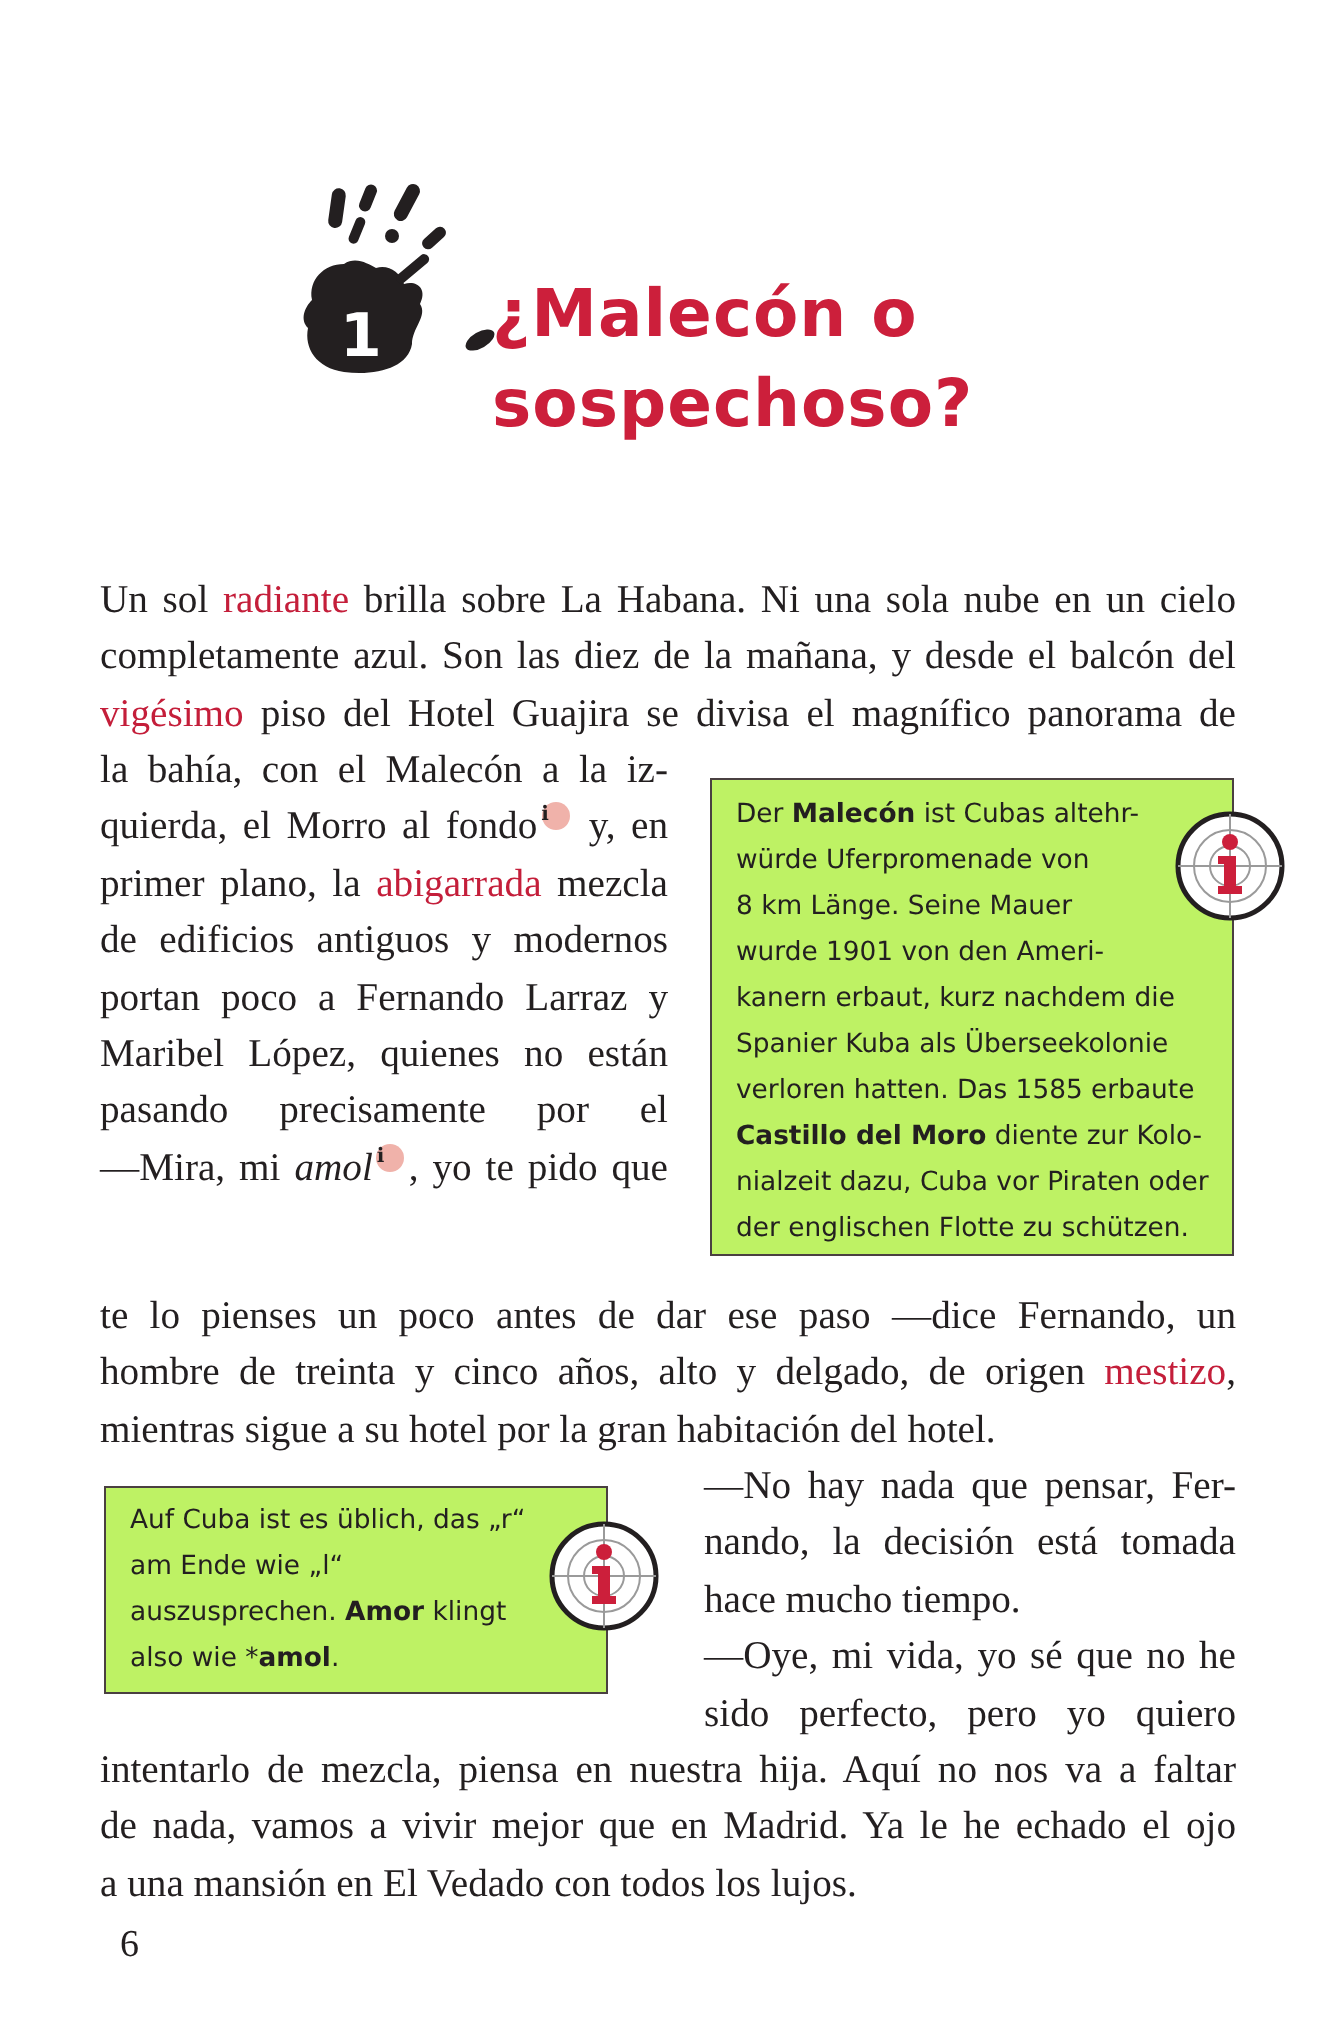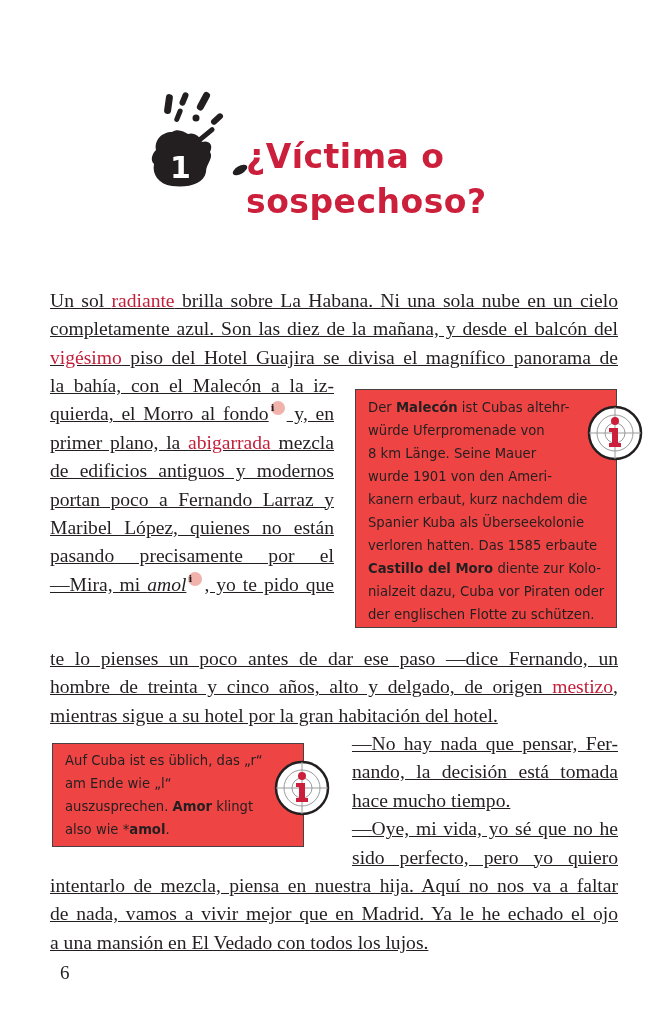--- a/index.html
+++ b/index.html
@@ -7,32 +7,32 @@
          font-family: "DejaVu Serif", "Liberation Serif", serif; color: #231f20; }
 
   .chapter-head { position: absolute; left: 148px; top: 88px; width: 360px; height: 140px; }
   .hand { position: absolute; left: 0; top: 0; width: 100px; height: 100px; }
   .title { position: absolute; left: 98px; top: 46px; margin: 0;
            font-family: "DejaVu Sans", "Liberation Sans", sans-serif; font-weight: bold;
            font-size: 33px; line-height: 45px; color: #cc1f3b; letter-spacing: 0.5px; }
   .title span { display: block; }
 
   .text { position: absolute; font-family: "Liberation Serif", "DejaVu Serif", serif;
-          font-size: 19.6px; line-height: 28.4px; color: #231f20; text-decoration: underline; }
+          font-size: 19.6px; line-height: 28.4px; color: #231f20; }
   .line { display: block; white-space: nowrap; }
   .line.justify { text-align: justify; text-align-last: justify; white-space: normal; }
   .red { color: #c41e3a; }
   .ital { font-style: italic; }
 
   .marker { display: inline-block; width: 14px; height: 14px; border-radius: 50%;
             background: #f0b2aa; color: #231f20; font-size: 10px; line-height: 14px;
             text-align: center; font-weight: bold; vertical-align: 9px; margin: 0 2px;
             font-family: "DejaVu Serif", serif; }
 
-  .infobox { position: absolute; background: #ef4444; border: 1.5px solid #4a4041;
+  .infobox { position: absolute; background: #bef264; border: 1.5px solid #4a4041;
              font-family: "DejaVu Sans", "Liberation Sans", sans-serif; font-size: 13.2px;
              line-height: 23px; color: #231f20; box-sizing: border-box; }
   .infobox .line { white-space: nowrap; }
   .infobox b { font-weight: bold; }
   .info-icon { position: absolute; width: 56px; height: 56px; }
 
   .page-number { position: absolute; left: 60px; top: 962px; font-size: 19px;
                  font-family: "Liberation Serif", "DejaVu Serif", serif; color: #231f20; }
 </style>
 </head>
@@ -50,21 +50,21 @@
       <rect x="52" y="3" width="7" height="20" rx="3.5" transform="rotate(28 55 13)"></rect>
       <circle cx="48" cy="30" r="3.5"></circle>
       <rect x="66" y="24" width="6" height="14" rx="3" transform="rotate(48 69 31)"></rect>
       <rect x="56" y="36" width="5" height="20" rx="2.5" transform="rotate(50 58 46)"></rect>
 
       <ellipse cx="92" cy="82" rx="8" ry="4" transform="rotate(-30 92 82)"></ellipse>
     </g>
     <text x="22" y="90" fill="#ffffff" font-size="30" font-weight="bold" font-family="DejaVu Sans, sans-serif">1</text>
   </svg>
   <h1 class="title">
-    <span>¿Víctima o</span>
+    <span>¿Malecón o</span>
     <span>sospechoso?</span>
   </h1>
 </div>
 
 <div class="text" style="left:50px; top:287px; width:568px;">
   <span class="line justify"><span>Un sol </span><span class="red">radiante</span><span> brilla sobre La Habana. Ni una sola nube en un cielo</span></span>
   <span class="line justify">completamente azul. Son las diez de la mañana, y desde el balcón del</span>
   <span class="line justify"><span class="red">vigésimo</span><span> piso del Hotel Guajira se divisa el magnífico panorama de</span></span>
 </div>
 

